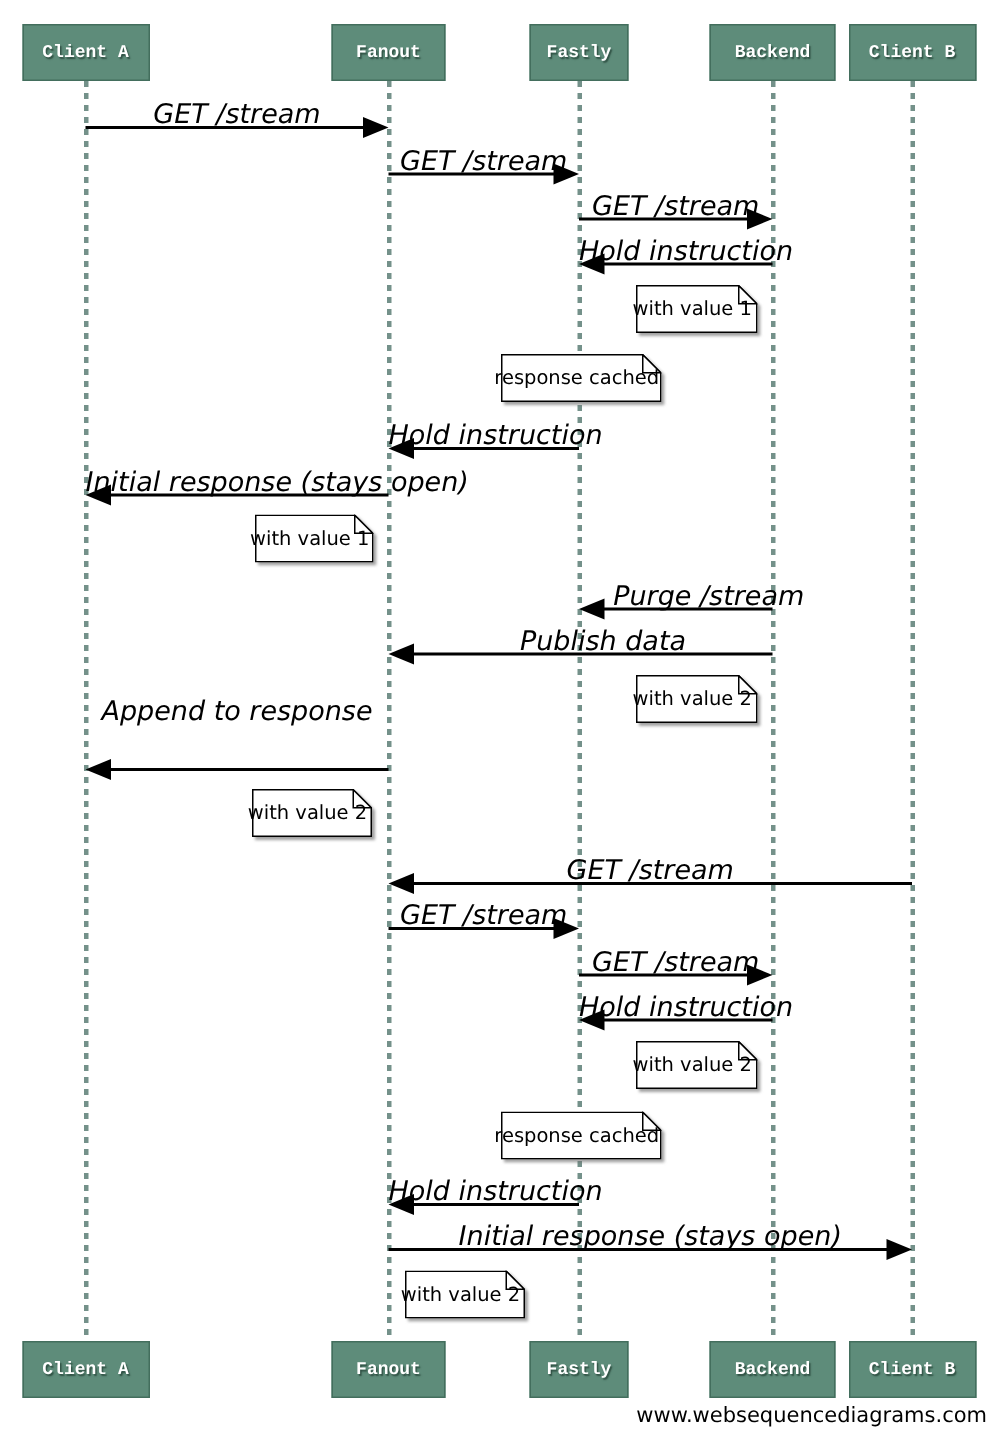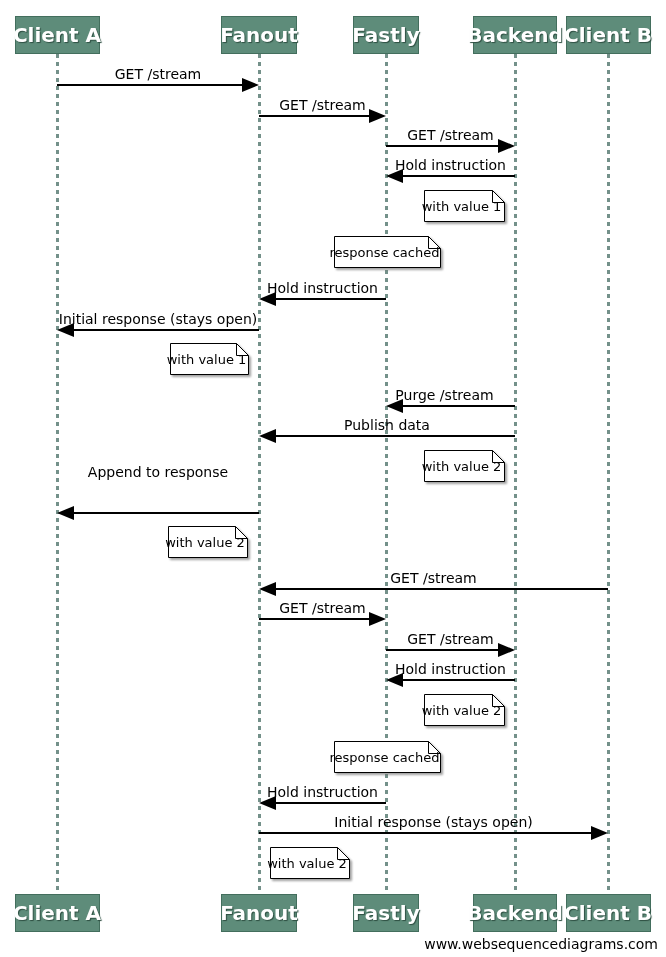--- a/index.html
+++ b/index.html
@@ -20,39 +20,41 @@
     height: 38px;
     background: var(--actor-fill, #5e8c7a);
     border: 1px solid var(--actor-border, #436e5d);
     box-sizing: border-box;
     display: flex;
     align-items: center;
     justify-content: center;
   }
   .actor-label {
     color: var(--actor-text, #ffffff);
-    font-size: 20px;
+    font-size: 12px;
     font-weight: bold;
     text-shadow: 1px 1px 1px var(--actor-text-shadow, #2e4f42);
     white-space: nowrap;
+    font-family: Liberation Mono, monospace;
   }
   .lifeline {
     position: absolute;
     width: 3px;
     background: repeating-linear-gradient(
       to bottom,
       var(--lifeline, #74918a) 0px, var(--lifeline, #74918a) 4px,
       transparent 4px, transparent 8px);
   }
   .msg-label {
     position: absolute;
     text-align: center;
-    font-size: 14px;
+    font-size: 18px;
     color: var(--message-text, #000000);
     white-space: nowrap;
+    font-style: italic;
   }
   .msg-line {
     position: absolute;
     height: 2px;
     background: var(--arrow, #000000);
   }
   .arrowhead {
     position: absolute;
     width: 0;
     height: 0;
@@ -123,26 +125,26 @@
         <div class="msg-label" style="left: 259px; width: 127px; top: 280px;">Hold instruction</div>
         <div class="msg-line" style="top: 298px; left: 273px; width: 113px;"></div>
         <div class="arrowhead left" style="top: 292px; left: 259px;"></div>
       </div>
       <div class="">
         <div class="msg-label" style="left: 57px; width: 202px; top: 311px;">Initial response (stays open)</div>
         <div class="msg-line" style="top: 329px; left: 71px; width: 188px;"></div>
         <div class="arrowhead left" style="top: 323px; left: 57px;"></div>
       </div>
       <div class="">
-        <div class="msg-label" style="left: 380px; width: 129px; top: 387px;">Purge /stream</div>
+        <div class="msg-label" style="left: 408px; width: 129px; top: 387px;">Purge /stream</div>
         <div class="msg-line" style="top: 405px; left: 400px; width: 115px;"></div>
         <div class="arrowhead left" style="top: 399px; left: 386px;"></div>
       </div>
       <div class="">
-        <div class="msg-label" style="left: 259px; width: 256px; top: 417px;">Publish data</div>
+        <div class="msg-label" style="left: 274px; width: 256px; top: 417px;">Publish data</div>
         <div class="msg-line" style="top: 435px; left: 273px; width: 242px;"></div>
         <div class="arrowhead left" style="top: 429px; left: 259px;"></div>
       </div>
       <div class="">
         <div class="msg-label" style="left: 57px; width: 202px; top: 464px;">Append to response</div>
         <div class="msg-line" style="top: 512px; left: 71px; width: 188px;"></div>
         <div class="arrowhead left" style="top: 506px; left: 57px;"></div>
       </div>
       <div class="">
         <div class="msg-label" style="left: 259px; width: 349px; top: 570px;">GET /stream</div>

